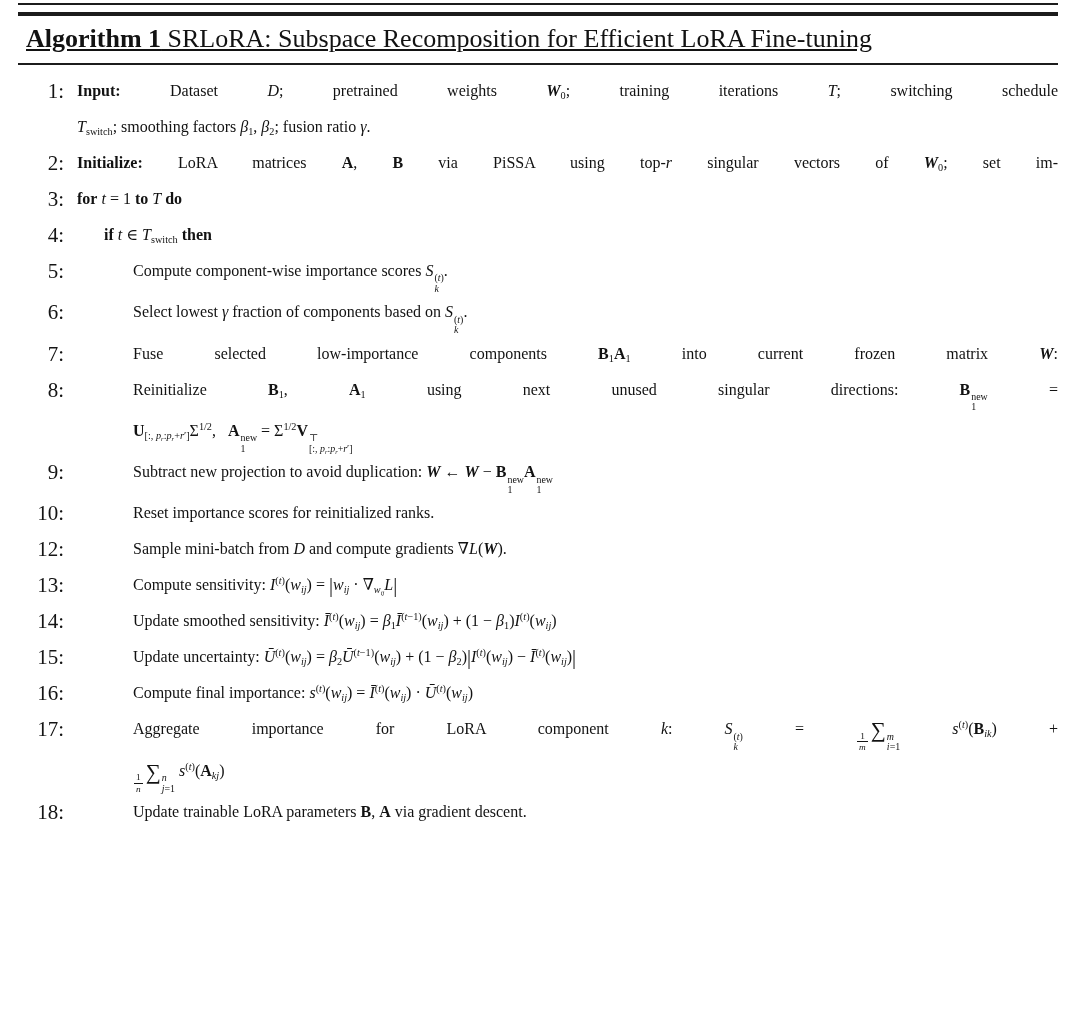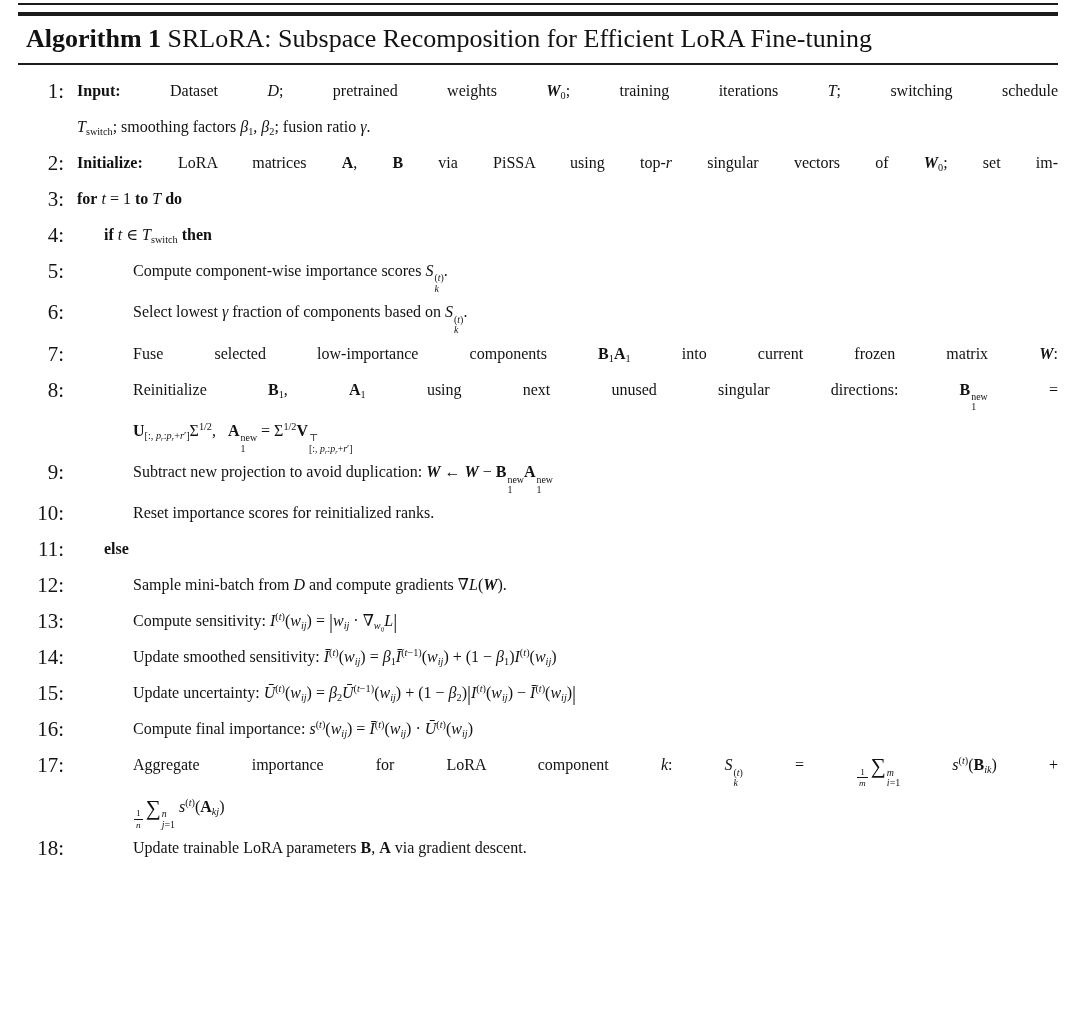--- a/index.html
+++ b/index.html
@@ -7,21 +7,21 @@
     width:1080px;height:1019px;
     font-family:"Liberation Serif","DejaVu Serif","DejaVu Sans",serif;
     color:#121212;
     -webkit-font-smoothing:antialiased;
     overflow:hidden;
   }
   .page{padding:3px 22px 0 18px;}
   .rule{background:#1c1c1c;border:none;}
   .rule.outer{height:2px;margin-bottom:7px;}
   .rule.inner{height:3.5px;}
-  .caption{font-size:26px;line-height:30px;padding:8px 2px 9px 8px;}
+  .caption{font-size:26px;line-height:30px;padding:8px 2px 9px 8px;text-decoration:underline;}
   .caption .b{font-weight:bold;}
   .rule.mid{height:2.5px;margin-bottom:5px;}
   .lines{padding:3px 0 8px 0;}
   .line{display:flex;align-items:flex-start;}
   .num{flex:none;width:46px;text-align:right;font-size:21px;line-height:36px;color:#141414;}
   .content{flex:1;margin-left:13px;font-size:16px;line-height:36px;}
   .content.ind1{padding-left:27px;}
   .content.ind2{padding-left:56px;}
   .row{min-height:36px;}
   .row.justify{text-align:justify;text-align-last:justify;}
@@ -129,26 +129,20 @@
             </span></div>
         </div>
       </div>
       <div class="line">
         <span class="num">10:</span>
         <div class="content ind2">
           <div class="row">Reset importance scores for reinitialized ranks.</div>
         </div>
       </div>
       <div class="line">
-        <span class="num">11:</span>
-        <div class="content ind1">
-          <div class="row"><b>else</b></div>
-        </div>
-      </div>
-      <div class="line">
         <span class="num">12:</span>
         <div class="content ind2">
           <div class="row">Sample mini-batch from <i class="cal">D</i> and compute gradients ∇<i class="cal">L</i>(<b><i>W</i></b>).</div>
         </div>
       </div>
       <div class="line">
         <span class="num">13:</span>
         <div class="content ind2">
           <div class="row">Compute sensitivity: <i>I</i><sup>(<i>t</i>)</sup>(<i>w</i><sub><i>ij</i></sub>) = <span class="big">|</span><i>w</i><sub><i>ij</i></sub> · ∇<sub><i>w</i><sub><i>ij</i></sub></sub><i class="cal">L</i><span class="big">|</span></div>
         </div>

